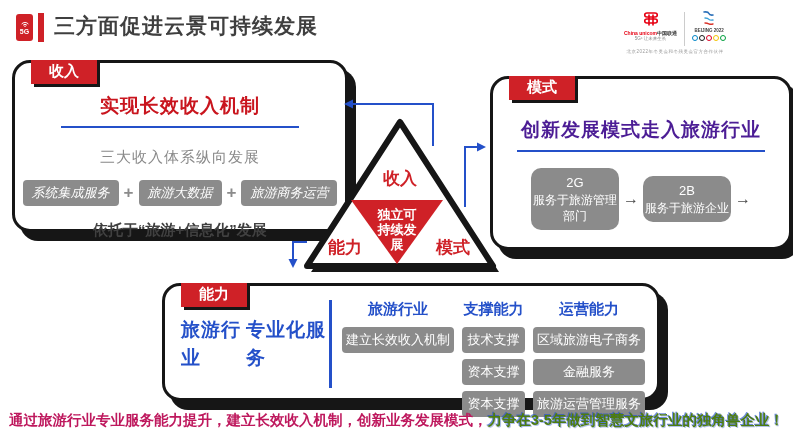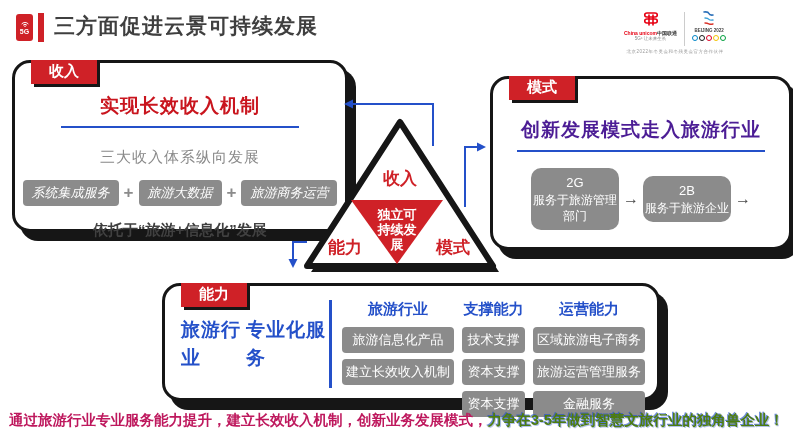--- a/index.html
+++ b/index.html
@@ -154,34 +154,33 @@
   <div class="panel panel-cap">
     <div class="tab">能力</div>
     <div class="side-label">
       <span>旅游行业</span>
       <span>专业化服务</span>
     </div>
     <div class="vdivider"></div>
     <div class="cols">
       <div class="col">
         <div class="col-h">旅游行业</div>
-        <div class="cell">旅游信息化产品</div>
         <div class="cell">建立长效收入机制</div>
       </div>
       <div class="col">
         <div class="col-h">支撑能力</div>
         <div class="cell">技术支撑</div>
         <div class="cell">资本支撑</div>
         <div class="cell">资本支撑</div>
       </div>
       <div class="col wide">
         <div class="col-h">运营能力</div>
         <div class="cell">区域旅游电子商务</div>
+        <div class="cell">金融服务</div>
         <div class="cell">旅游运营管理服务</div>
-        <div class="cell">金融服务</div>
       </div>
     </div>
   </div>
 
   <svg class="conn-svg" width="793" height="446" viewBox="0 0 793 446">
     <g fill="none" stroke="#2450c9" stroke-width="2">
       <path d="M433 146 V104 H350"></path>
       <path d="M465 207 V147 H478"></path>
       <path d="M307 242 H293 V260"></path>
     </g>

